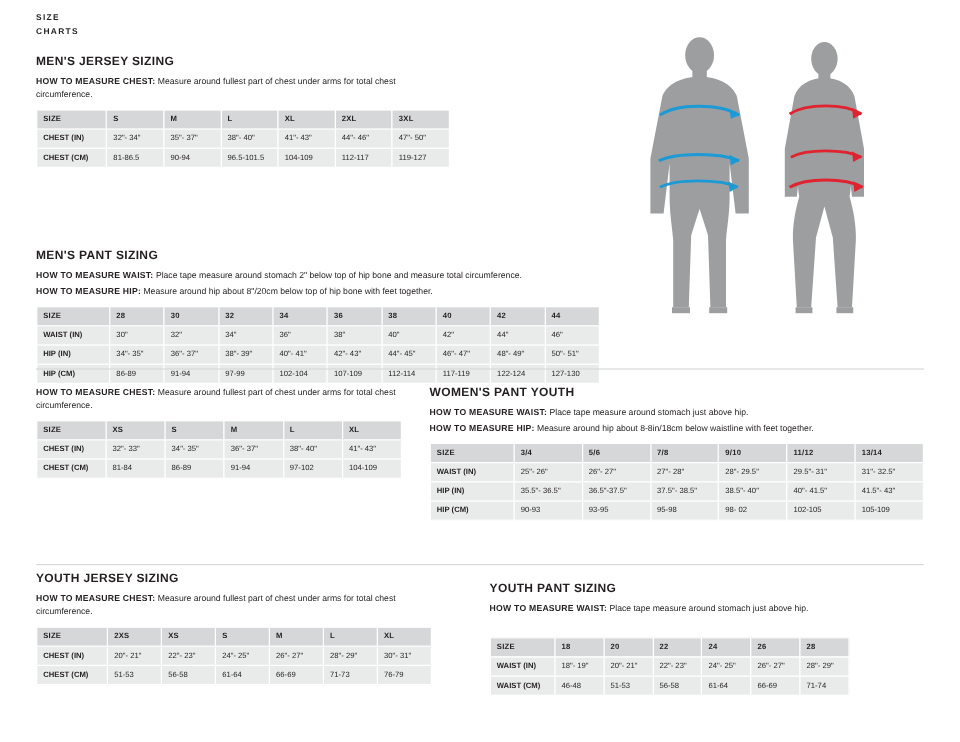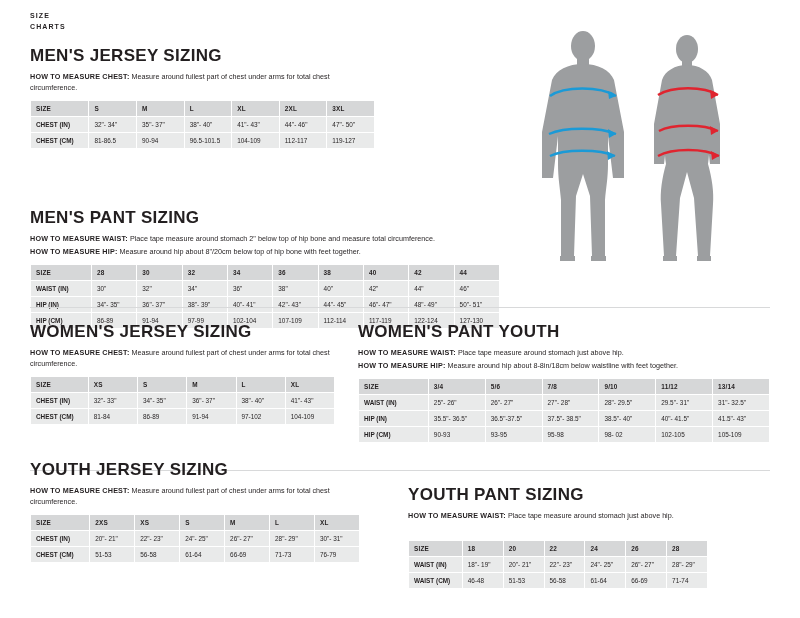--- a/index.html
+++ b/index.html
@@ -21,21 +21,21 @@
     left: 30px; top: 10px;
     font-size: 7px;
     letter-spacing: 1.1px;
     font-weight: bold;
     line-height: 11px;
     color: #231f20;
   }
   .page-title div { white-space: nowrap; }
 
   .section-title {
-    font-size: 17px;
+    font-size: 10px;
     font-weight: bold;
     letter-spacing: 0.3px;
     margin: 0 0 6px 0;
     color: #231f20;
   }
 
   .howto {
     font-size: 7.2px;
     line-height: 10.5px;
     margin: 0 0 2px 0;
@@ -82,21 +82,21 @@
     position: absolute;
     left: 30px;
     width: 740px;
   }
 
   
   #men-jersey { position: absolute; left: 30px; top: 46px; width: 345px; }
   #men-pant   { position: absolute; left: 30px; top: 160px; width: 470px; margin-top: 48px; }
   #women-jersey { position: absolute; left: 30px; top: 322px; width: 305px; }
   #women-pant   { position: absolute; left: 358px; top: 322px; width: 412px; }
-  #youth-jersey { position: absolute; left: 30px; top: 460px; width: 330px; }
+  #youth-jersey { position: absolute; left: 30px; top: 477px; width: 330px; }
   #youth-pant   { position: absolute; left: 408px; top: 485px; width: 300px; }
 
   #figures { position: absolute; left: 520px; top: 28px; width: 260px; height: 260px; }
 </style>
 </head>
 <body>
 
 <div class="page">
 
   <div class="page-title">
@@ -283,21 +283,20 @@
           <td>122-124</td>
           <td>127-130</td>
         </tr>
       </tbody>
     </table>
   </div>
 
   <hr class="hr" style="top:307px">
 
   <div id="women-jersey">
-    <div class="section-title">WOMEN'S JERSEY SIZING</div>
     <p class="howto"><span class="lead">HOW TO MEASURE CHEST:</span><span> Measure around fullest part of chest under arms for total chest circumference.</span></p>
     <table class="size">
       <colgroup>
           <col style="width:19%">
           <col>
           <col>
           <col>
           <col>
           <col>
         </colgroup>

